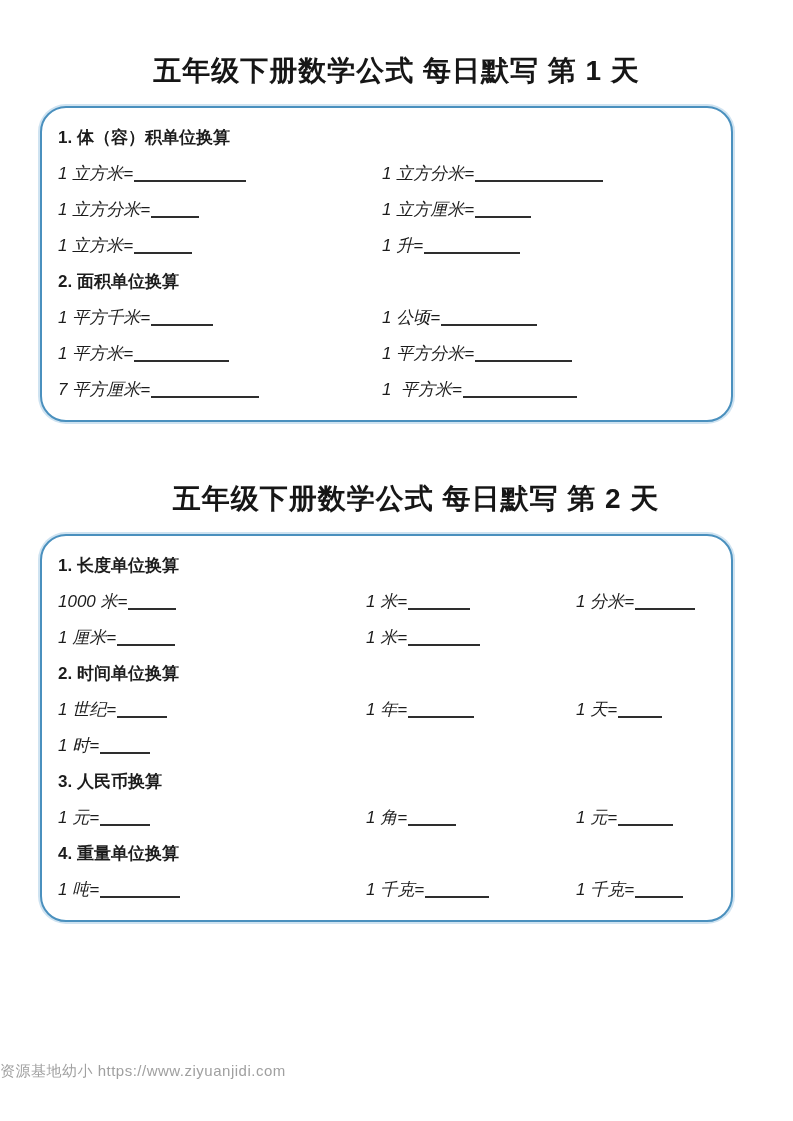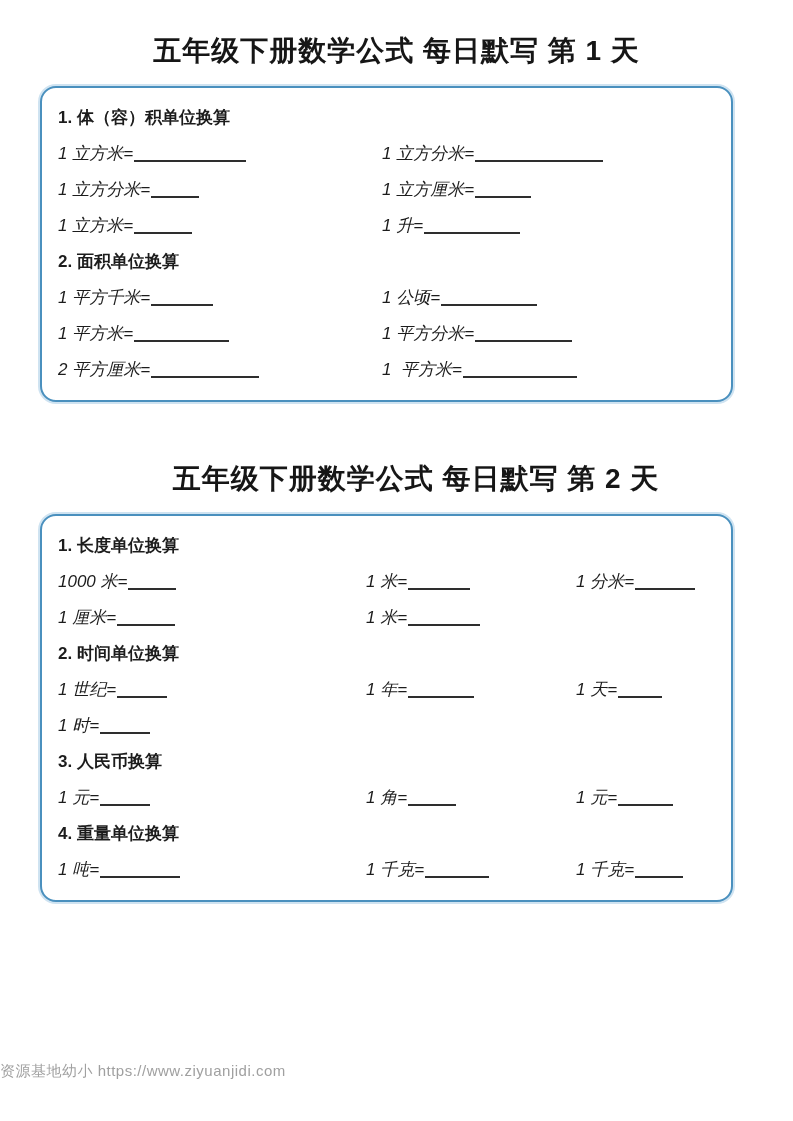--- a/index.html
+++ b/index.html
@@ -18,32 +18,32 @@
   .page-title {
     margin: 0;
     text-align: center;
     font-size: 28px;
     line-height: 34px;
     font-weight: 700;
     letter-spacing: 1px;
     color: #161616;
   }
   .page-title.first {
-    padding-top: 34px;
+    padding-top: 54px;
   }
   .page-title.second {
     margin-top: 60px;
     padding-left: 39px;
   }
   .card {
     box-sizing: border-box;
     width: 693px;
     margin: 18px 4px 0 40px;
     border: 2px solid var(--card-border, #4a90be);
-    border-radius: 16px;
+    border-radius: 26px;
     padding: 12px 14px 12px 16px;
     box-shadow: 0 0 0 2px var(--card-halo, rgba(140, 185, 220, 0.28));
     background: #ffffff;
   }
   .section-heading {
     font-size: 17px;
     font-weight: 700;
     line-height: 36px;
     white-space: pre;
   }
@@ -101,21 +101,21 @@
       <div class="section-heading">2. 面积单位换算</div>
       <div class="row g2">
         <div class="cell"><span class="lbl">1 平方千米=</span><span class="blank" style="width: 62px;"></span></div>
         <div class="cell"><span class="lbl">1 公顷=</span><span class="blank" style="width: 96px;"></span></div>
       </div>
       <div class="row g2">
         <div class="cell"><span class="lbl">1 平方米=</span><span class="blank" style="width: 95px;"></span></div>
         <div class="cell"><span class="lbl">1 平方分米=</span><span class="blank" style="width: 97px;"></span></div>
       </div>
       <div class="row g2">
-        <div class="cell"><span class="lbl">2 平方厘米=</span><span class="blank" style="width: 108px;"></span></div>
+        <div class="cell"><span class="lbl">7 平方厘米=</span><span class="blank" style="width: 108px;"></span></div>
         <div class="cell"><span class="lbl">1  平方米=</span><span class="blank" style="width: 114px;"></span></div>
       </div>
     </div>
 
   <h1 class="page-title second">五年级下册数学公式 每日默写 第 2 天</h1>
 
   <div class="card">
       <div class="section-heading">1. 长度单位换算</div>
       <div class="row g3">
         <div class="cell"><span class="lbl">1000 米=</span><span class="blank" style="width: 48px;"></span></div>

